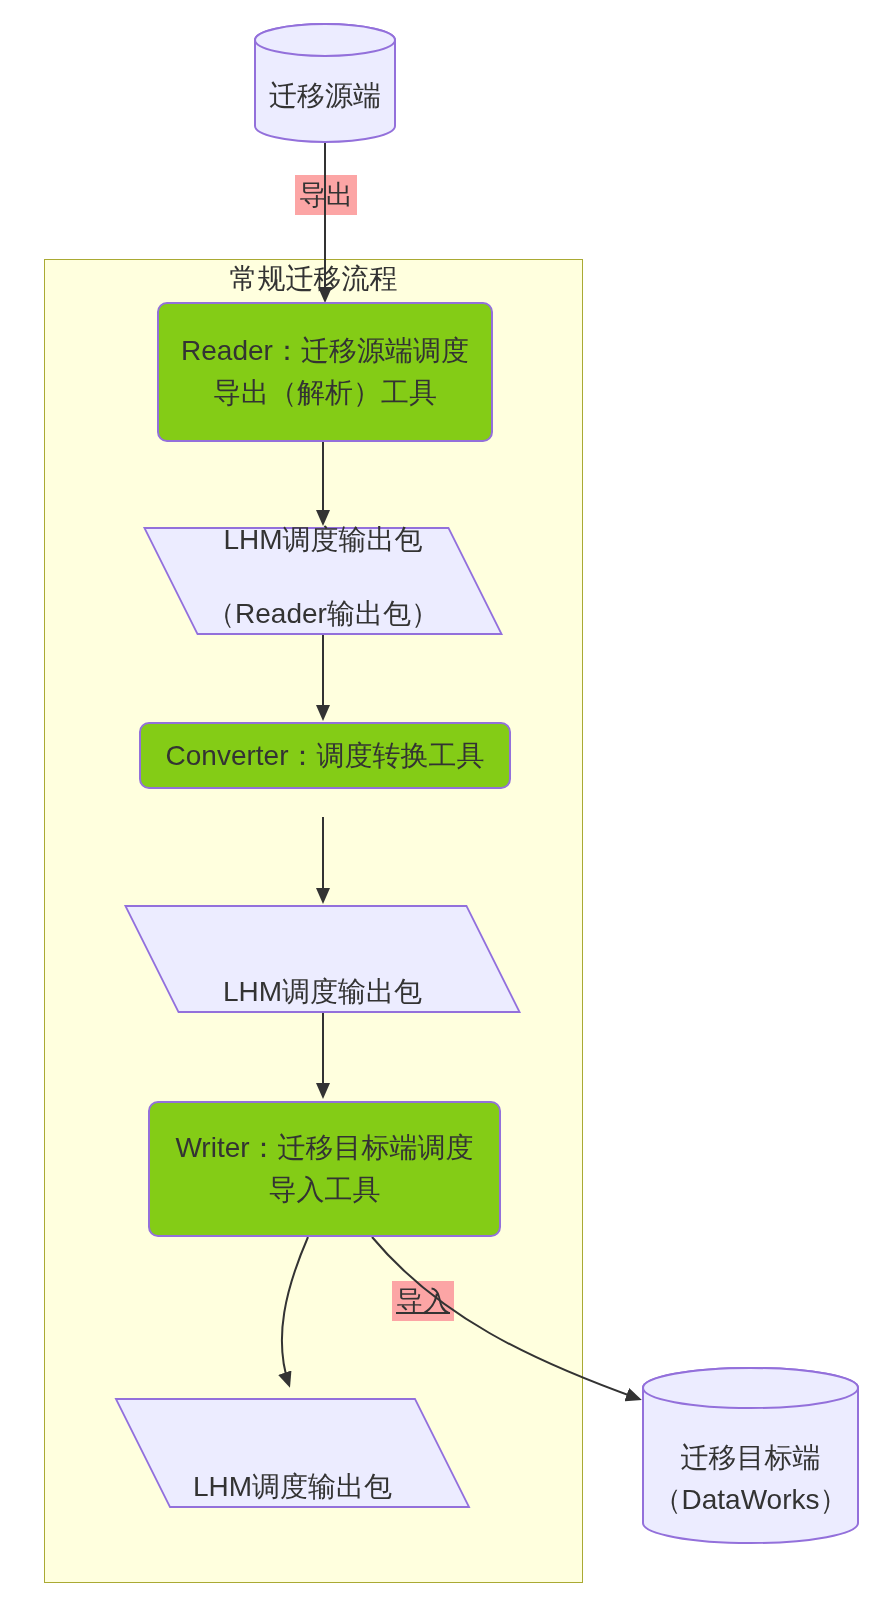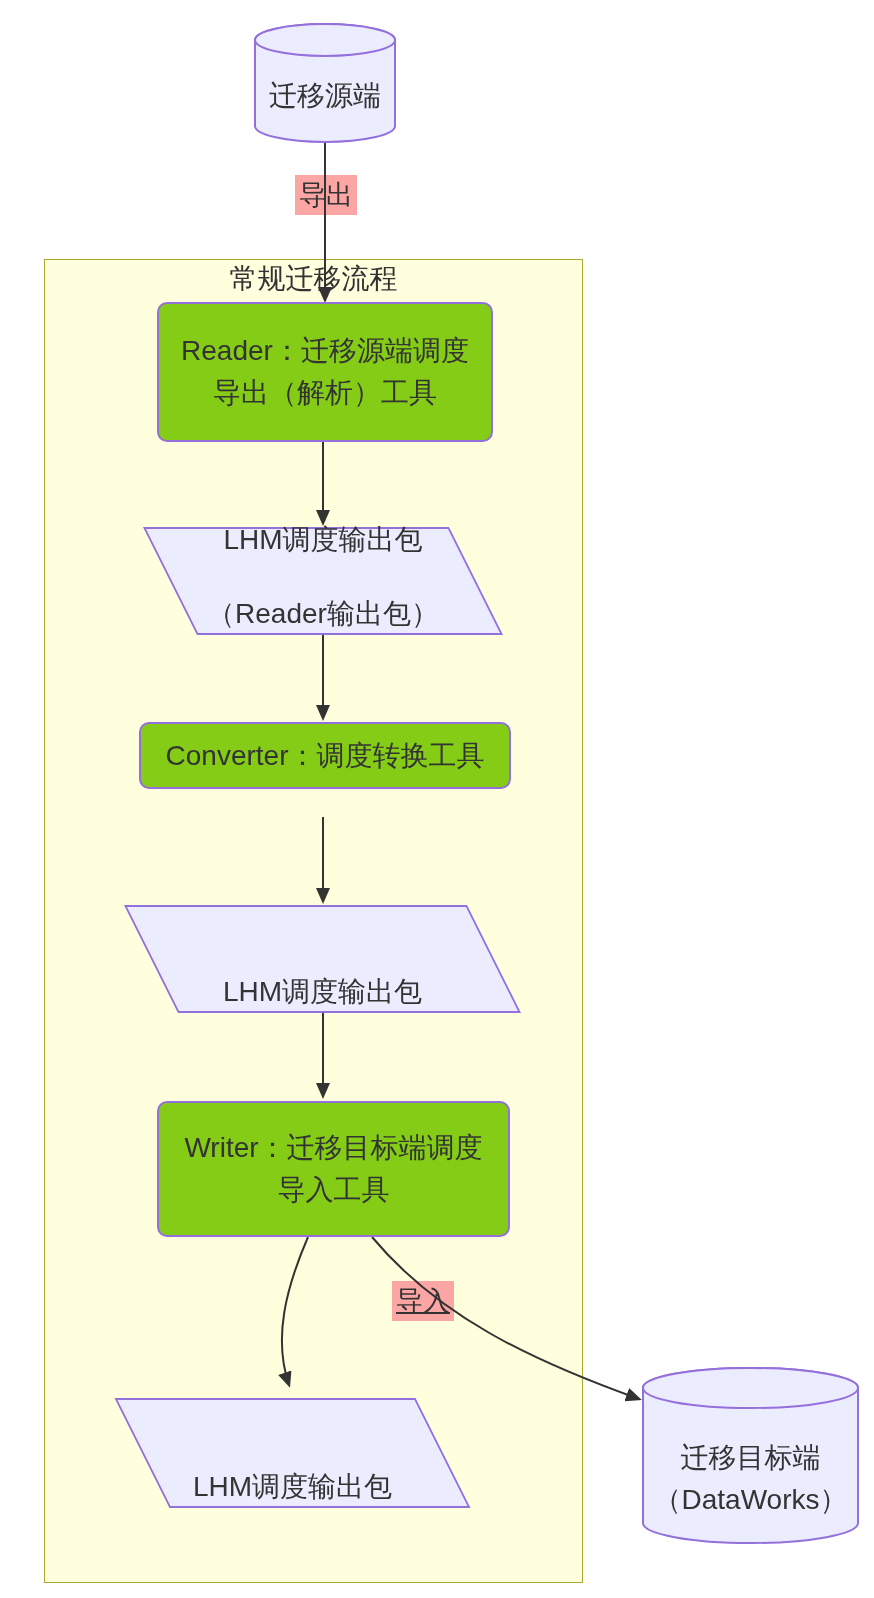--- a/index.html
+++ b/index.html
@@ -108,21 +108,21 @@
     <span>Converter：调度转换工具</span>
   </div>
 
   <div class="node para" style="left:151px;top:905px;width:343px;height:108px;">
     <div class="para-shape"></div>
     <div class="para-text">
       <span>LHM调度输出包</span>
     </div>
   </div>
 
-  <div class="node rect-node" style="left:157px;top:1101px;width:353px;height:136px;">
+  <div class="node rect-node" style="left:148px;top:1101px;width:353px;height:136px;">
     <span>Writer：迁移目标端调度</span>
     <span>导入工具</span>
   </div>
 
   <div class="node para" style="left:142px;top:1398px;width:301px;height:110px;">
     <div class="para-shape"></div>
     <div class="para-text">
       <span>LHM调度输出包</span>
     </div>
   </div>

